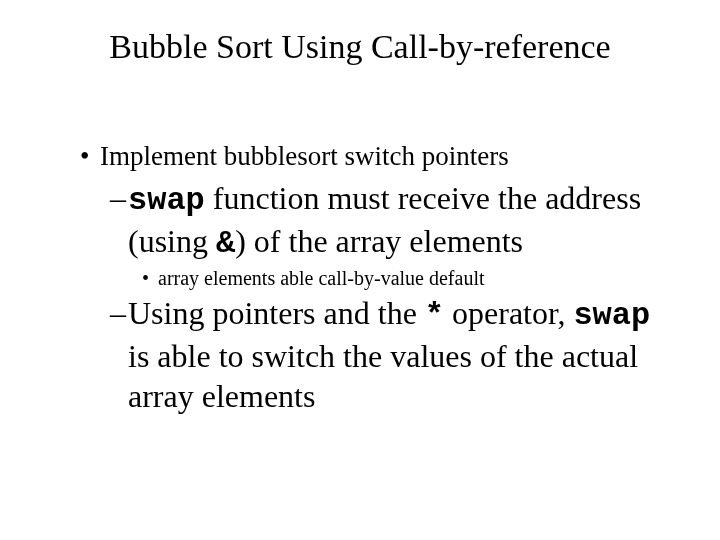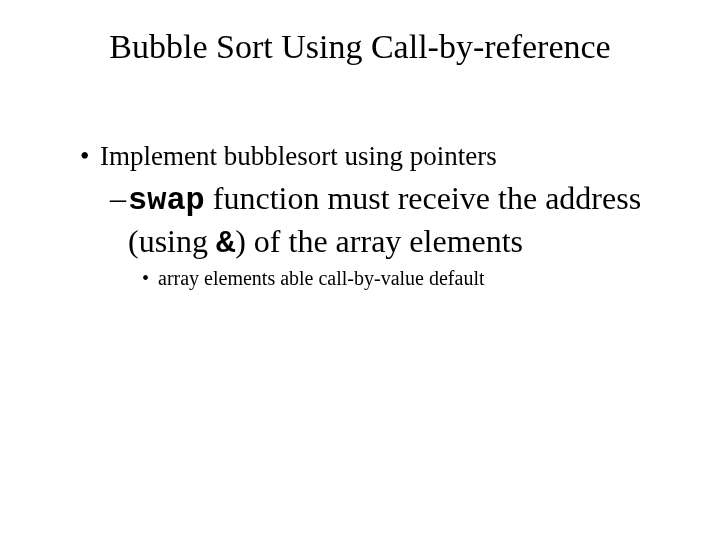--- a/index.html
+++ b/index.html
@@ -76,22 +76,23 @@
 </style>
 </head>
 <body>
 
 <div class="slide">
 
   <div class="title">Bubble Sort Using Call-by-reference</div>
 
   <div class="body">
 
-    <div class="lvl1"><span>Implement bubblesort using pointers</span></div>
+    <div class="lvl1"><span>Implement bubblesort switch pointers</span></div>
 
     <div class="lvl2"><span class="code">swap</span><span> function must receive the address (using </span><span class="code">&amp;</span><span>) of the array elements</span></div>
 
     <div class="lvl3"><span>array elements able call-by-value default</span></div>
 
+    <div class="lvl2"><span>Using pointers and the </span><span class="code">*</span><span> operator, </span><span class="code">swap</span><span> is able to switch the values of the actual array elements</span></div>
 
   </div>
 
 </div>
 
 </body></html>

